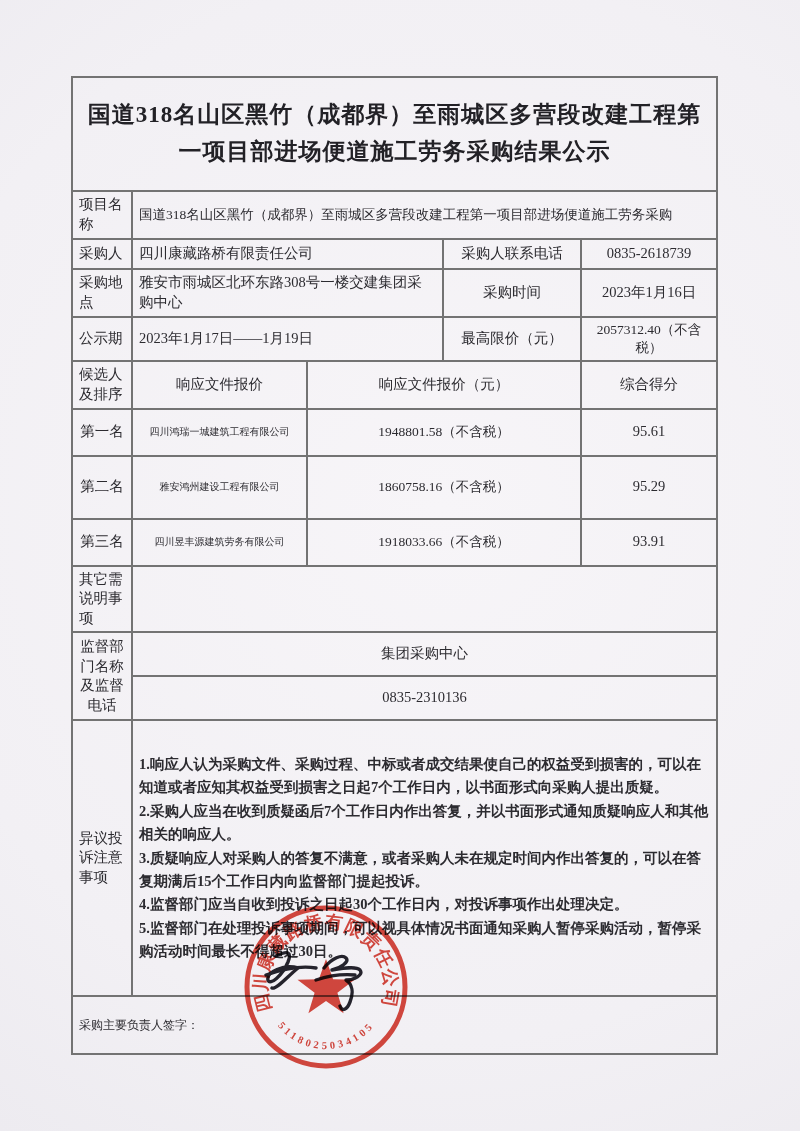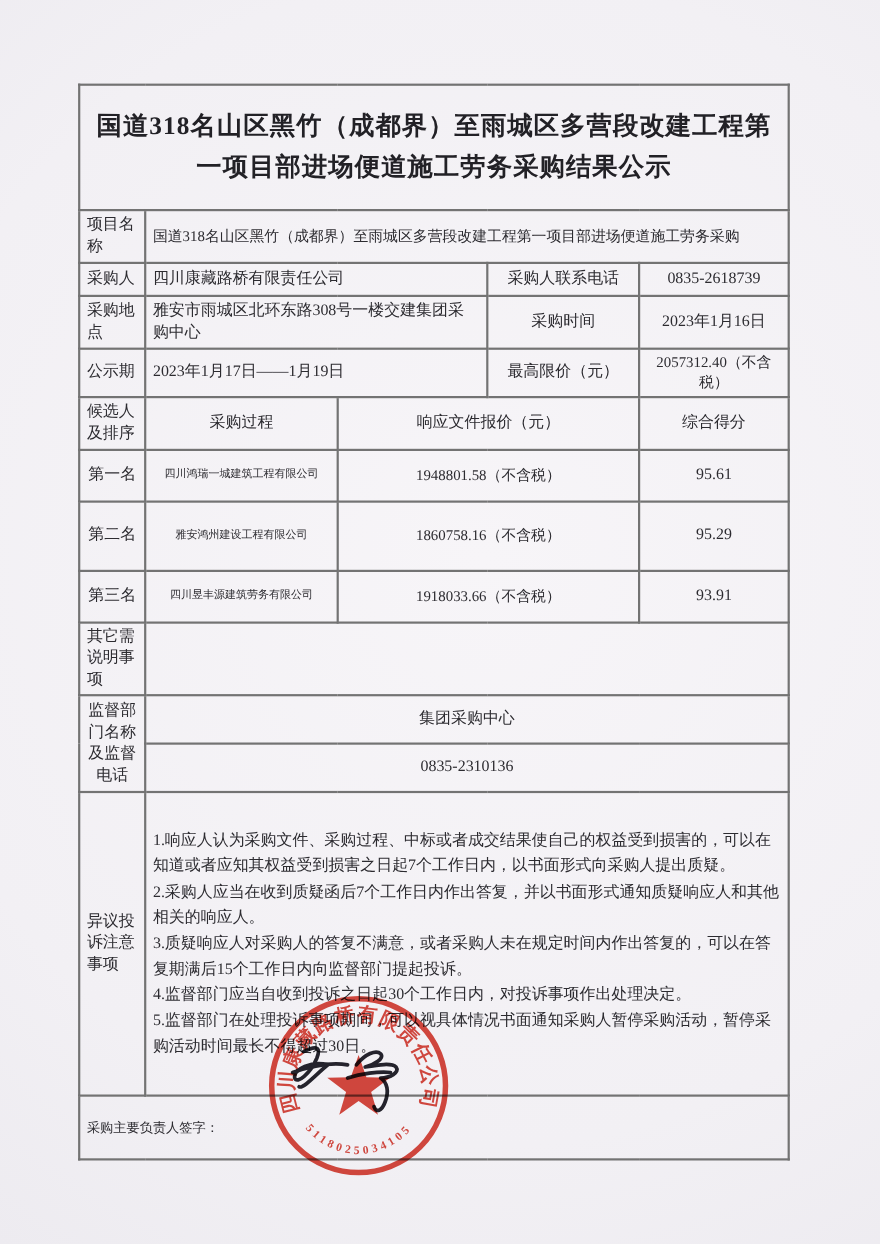--- a/index.html
+++ b/index.html
@@ -24,21 +24,21 @@
     text-align:center;font-weight:bold;font-size:23px;line-height:1.6;
     letter-spacing:1px;padding:8px 18px;color:#222126;
   }
   .lbl{ text-align:left; padding:3px 7px;margin-top:40px; }
   .lbl-center{ text-align:center; padding:3px 4px; }
   .val-left{ text-align:left; padding:3px 8px; }
   .center{ text-align:center; }
   .small{ font-size:13.5px; }
   .name-cell{ font-size:10px; text-align:center; padding:3px 2px; }
   .objection-cell{
-    text-align:left;padding:10px 10px 10px 9px;font-size:14.5px;line-height:1.62;
+    text-align:left;padding:10px 10px 10px 9px;font-size:14.5px;line-height:1.62;font-weight:bold;
   }
   .objection-cell div{margin:0;}
   .sign-cell{ text-align:left; padding:6px 8px; font-size:12px; }
   
   .seal-wrap{
     position:absolute;left:242px;top:903px;width:168px;height:168px;
     mix-blend-mode:multiply;opacity:.9;pointer-events:none;
   }
   .sig-wrap{
     position:absolute;left:258px;top:928px;width:150px;height:95px;
@@ -84,21 +84,21 @@
 
   <tr style="height:40px">
     <td class="lbl">公示期</td>
     <td colspan="2" class="val-left">2023年1月17日——1月19日</td>
     <td class="center">最高限价（元）</td>
     <td class="center small">2057312.40（不含税）</td>
   </tr>
 
   <tr style="height:47px">
     <td class="lbl">候选人及排序</td>
-    <td class="center">采购过程</td>
+    <td class="center">响应文件报价</td>
     <td colspan="2" class="center">响应文件报价（元）</td>
     <td class="center">综合得分</td>
   </tr>
 
   <tr style="height:47px">
     <td class="lbl-center center">第一名</td>
     <td class="name-cell">四川鸿瑞一城建筑工程有限公司</td>
     <td colspan="2" class="center small">1948801.58（不含税）</td>
     <td class="center">95.61</td>
   </tr>

